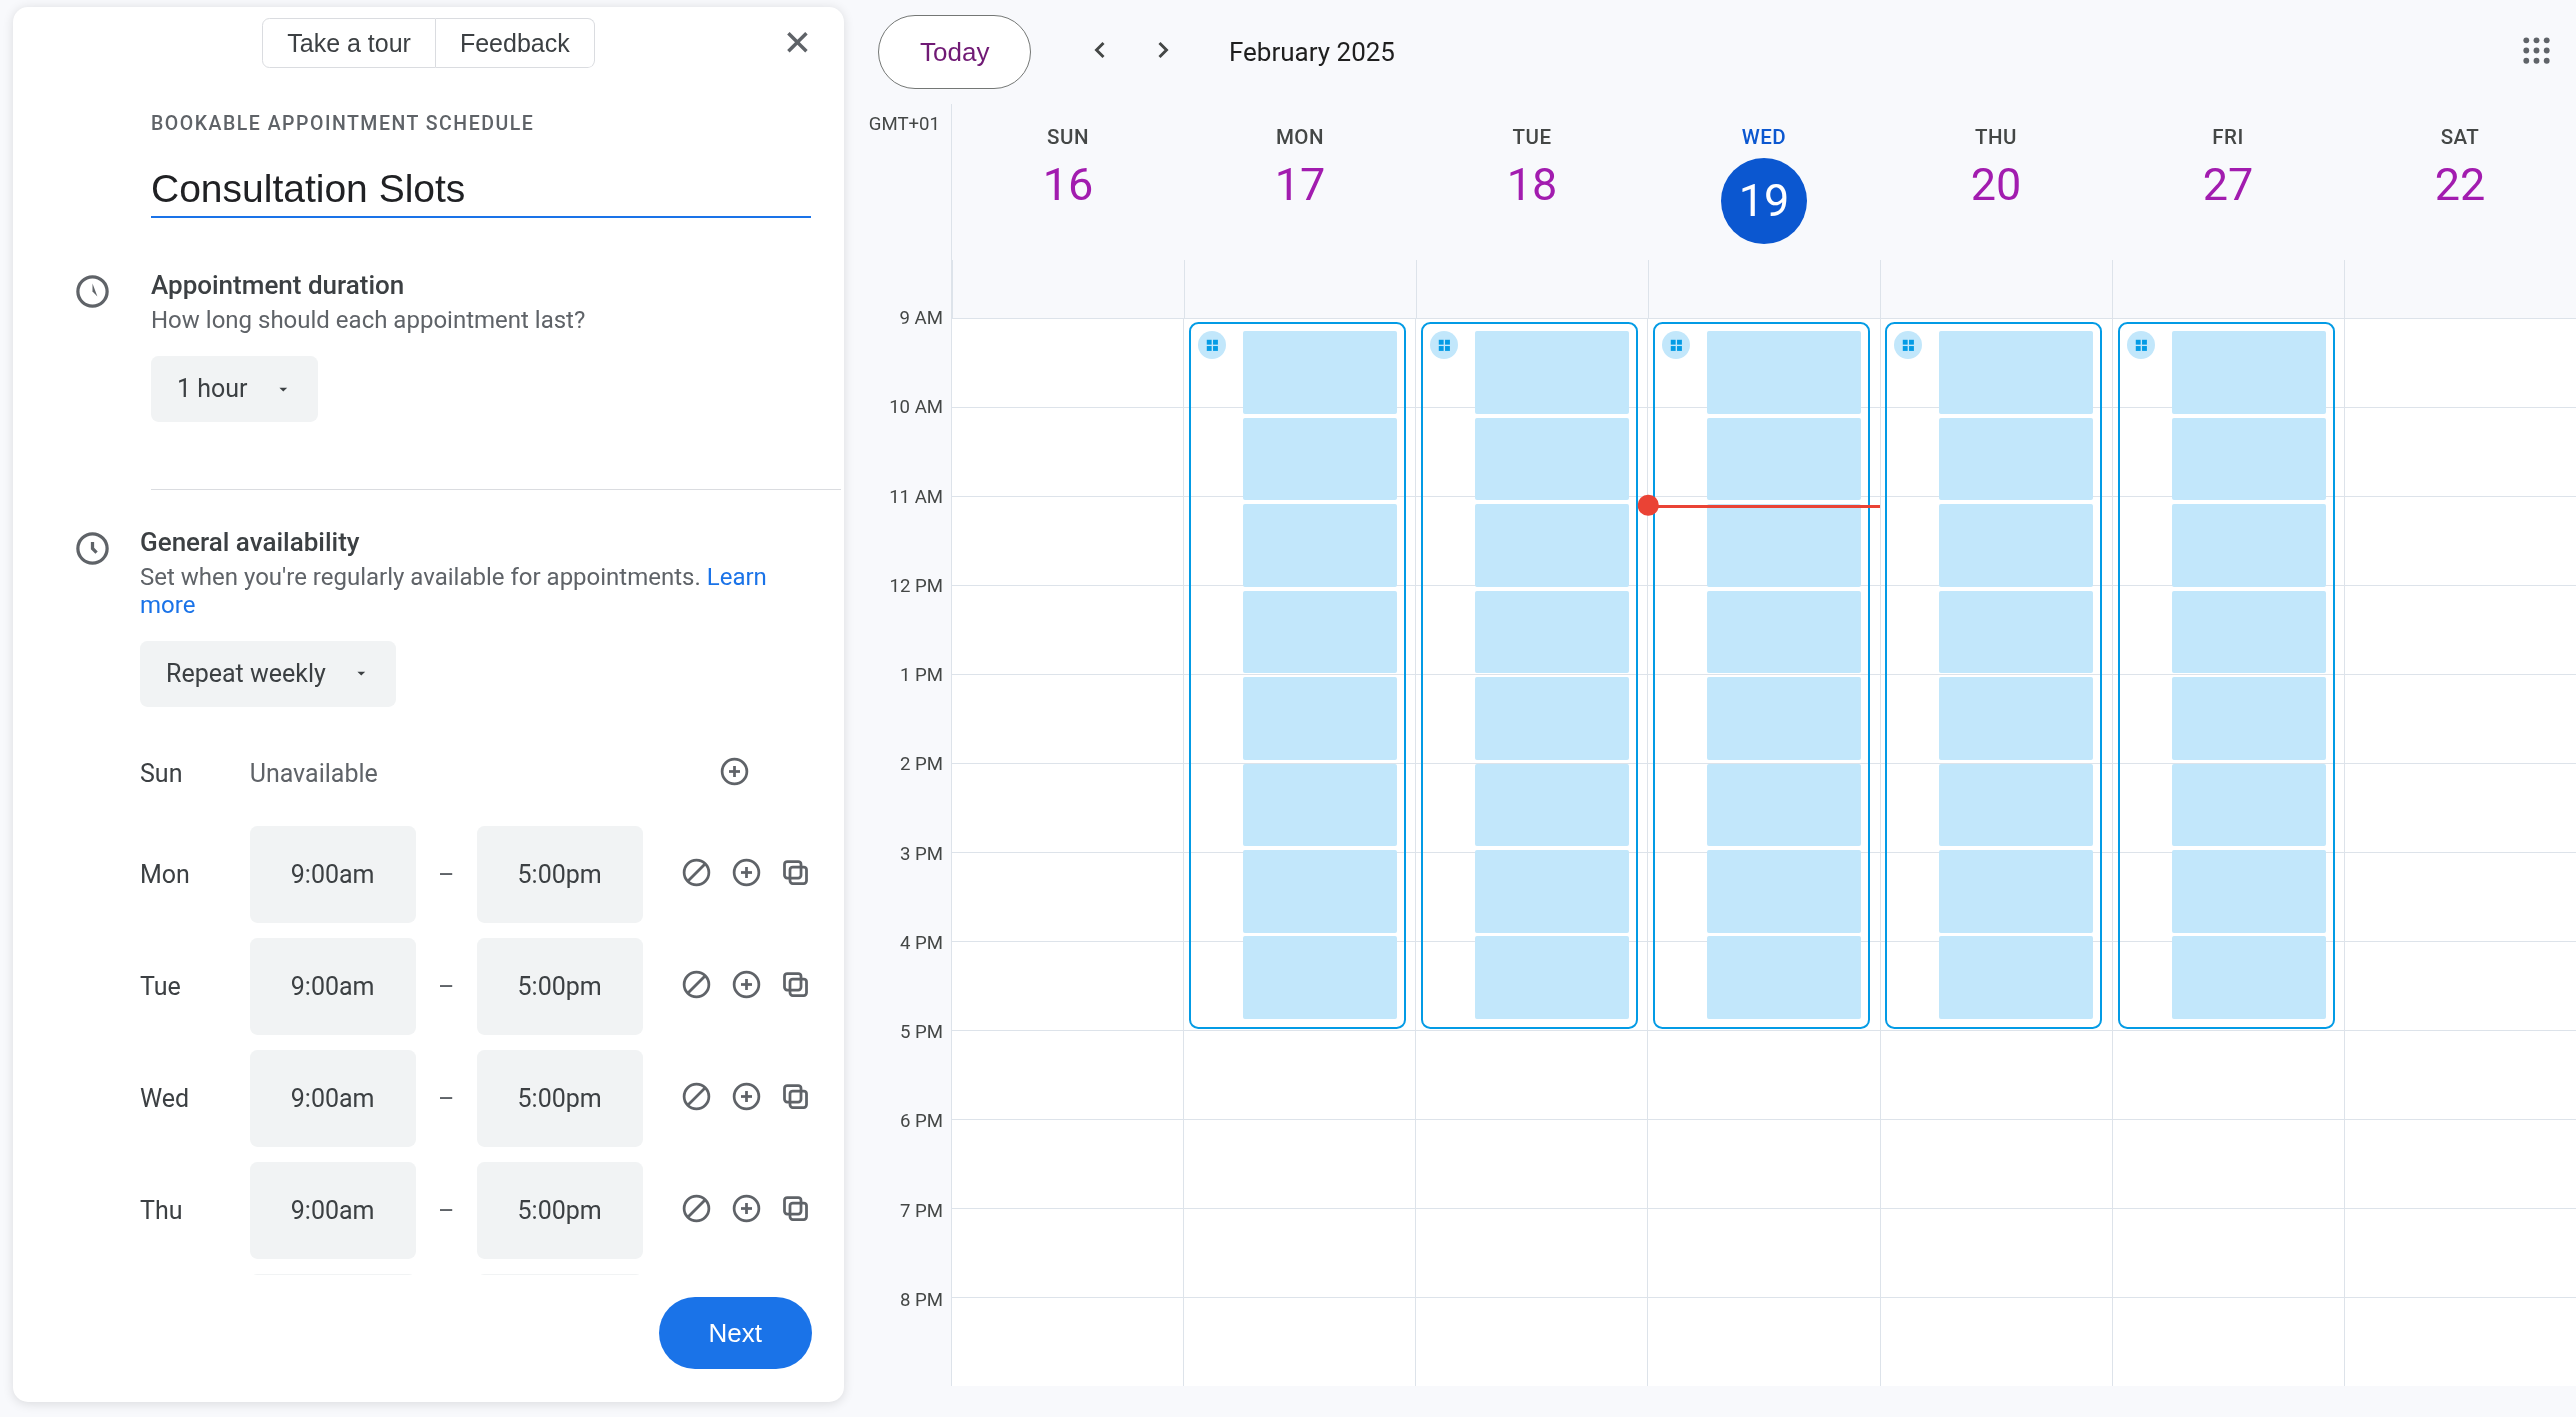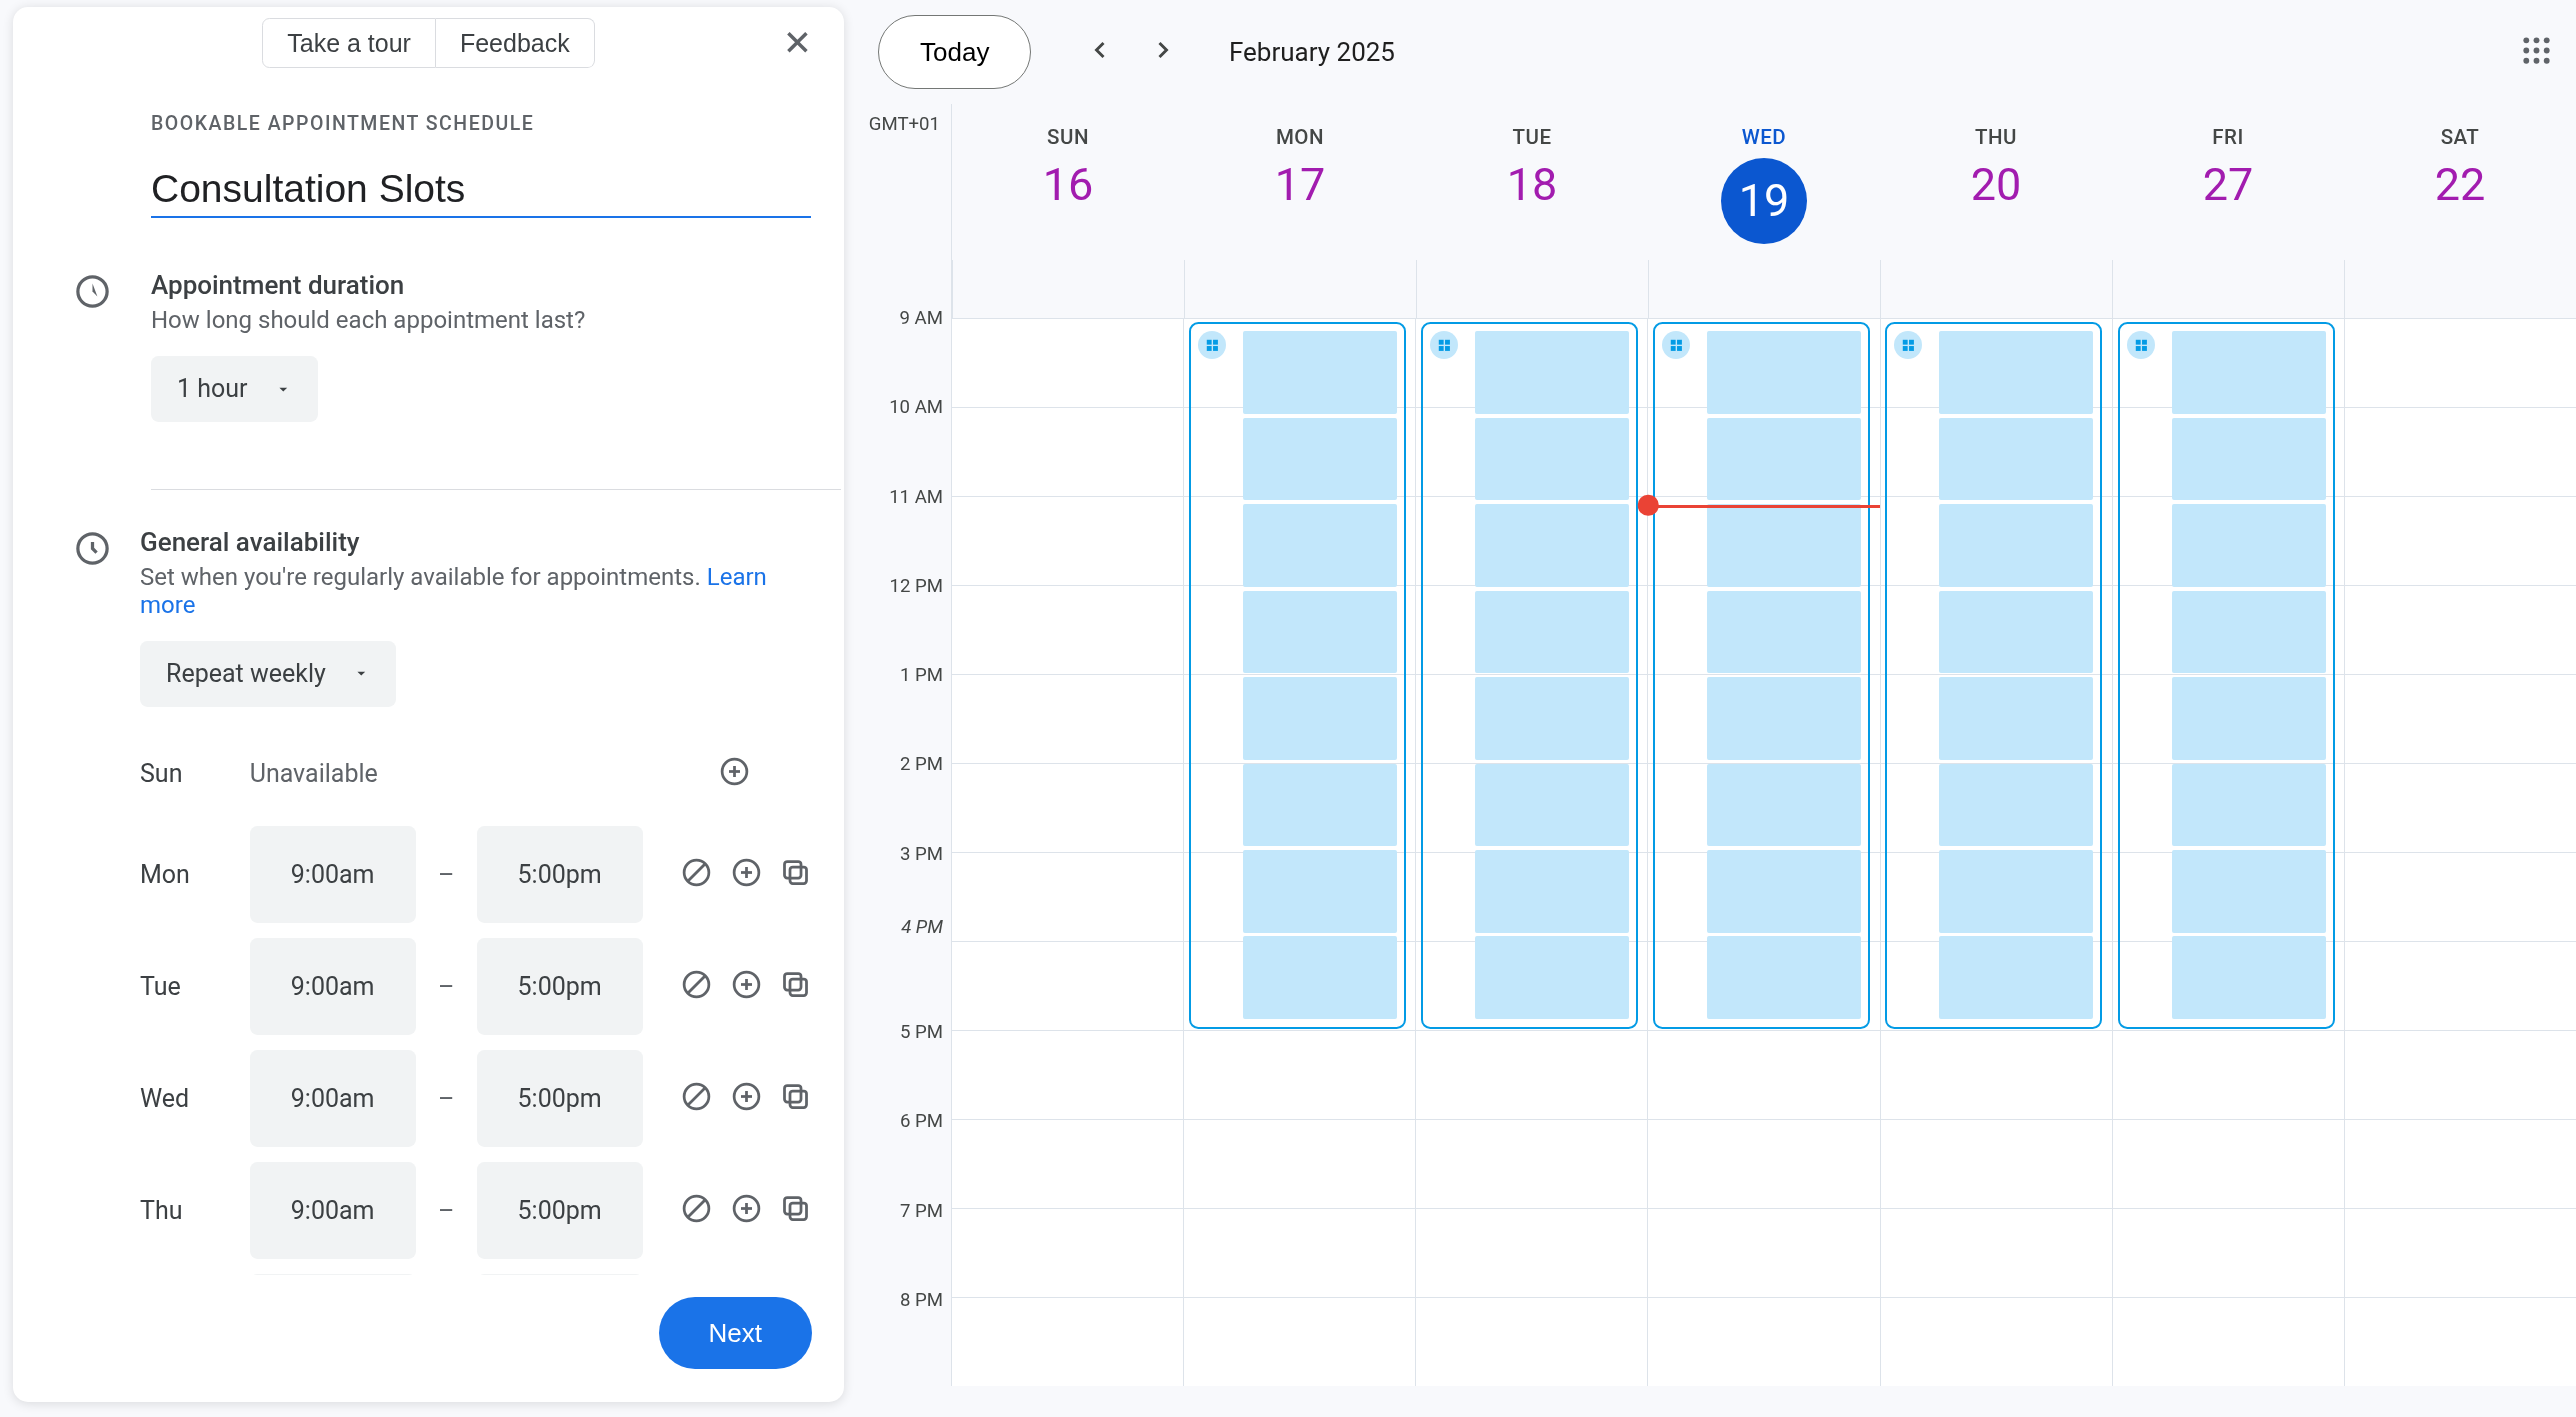--- a/index.html
+++ b/index.html
@@ -149,21 +149,21 @@
   align-items: center;
   padding: 13px 22px;
   height: 104px;
 }
 .today-btn {
   background: #fff;
   border: 0.9px solid #747775;
   border-radius: 37px;
   padding: 20.5px 41px;
   font-size: 26px;
-  color: #000000;
+  color: #701a75;
   cursor: pointer;
   margin-right: 45px;
 }
 .nav-arrow {
   color: #444746;
   cursor: pointer;
   padding: 9.3px;
   margin-right: 16.7px;
 }
 .nav-arrow svg { width: 28px; height: 28px; }
@@ -571,21 +571,21 @@
         <div class="time-label" style="top: 536px;">3 PM</div>
         <div class="grid-row">
           <div class="grid-cell"></div>
           <div class="grid-cell"></div>
           <div class="grid-cell"></div>
           <div class="grid-cell"></div>
           <div class="grid-cell"></div>
           <div class="grid-cell"></div>
           <div class="grid-cell"></div>
         </div>
-        <div class="time-label" style="top: 609px; font-style: italic;">4 PM</div>
+        <div class="time-label" style="top: 625px;">4 PM</div>
         <div class="grid-row">
           <div class="grid-cell"></div>
           <div class="grid-cell"></div>
           <div class="grid-cell"></div>
           <div class="grid-cell"></div>
           <div class="grid-cell"></div>
           <div class="grid-cell"></div>
           <div class="grid-cell"></div>
         </div>
         <div class="time-label" style="top: 714px;">5 PM</div>

